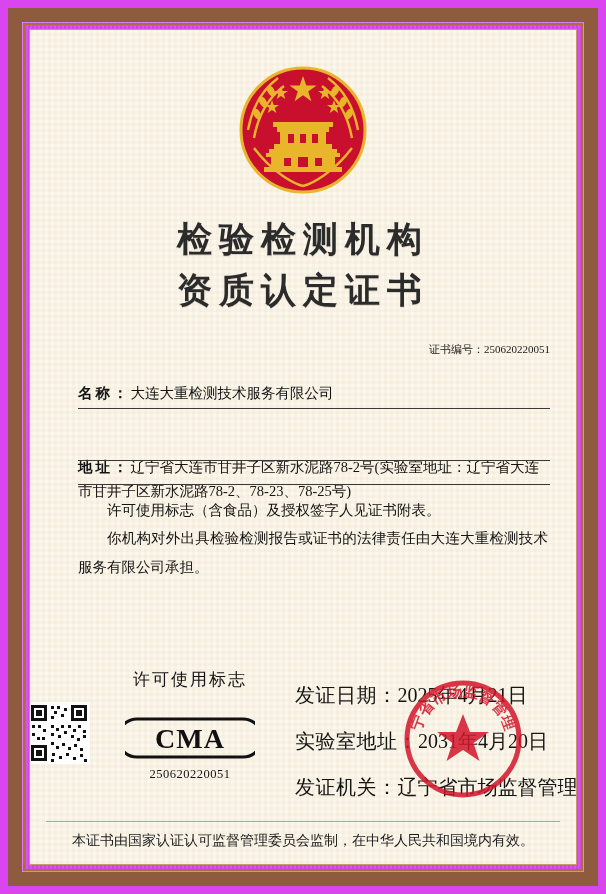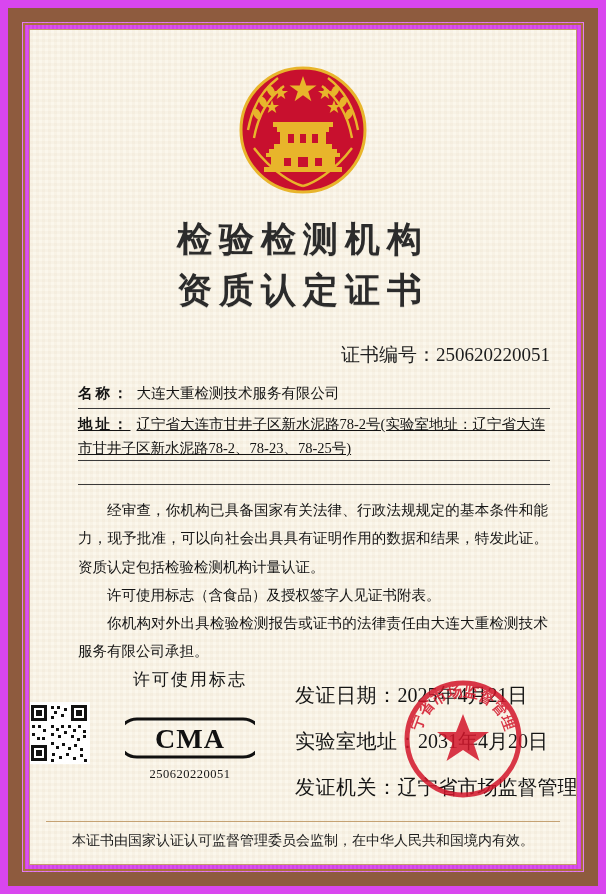--- a/index.html
+++ b/index.html
@@ -84,38 +84,37 @@
     font-weight: bold;
     line-height: 1.45;
     font-family: "Liberation Serif", "DejaVu Serif", serif;
     text-shadow: 0 1px 0 rgba(0,0,0,0.12);
   }
 
   .cert-no {
     position: absolute;
     top: 312px;
     right: 26px;
-    font-size: 19px;
+    font-size: 11px;
     color: #1c1c1c;
   }
 
   .field {
     position: absolute;
     left: 48px;
     right: 26px;
     font-size: 14.5px;
     color: #141414;
     line-height: 1.65;
   }
   .field-name { top: 352px; }
-  .field-addr { top: 383px; text-decoration: underline; }
+  .field-addr { top: 426px; }
   .field .label {
     font-weight: bold;
     letter-spacing: 3px;
-    margin-right: 6px;
   }
   .field .value {
     font-weight: normal;
   }
   .field-addr .value {
     display: inline;
   }
   .rule {
     position: absolute;
     left: 48px;
@@ -292,21 +291,20 @@
     </div>
     <div class="rule rule-name"></div>
 
     <div class="field field-addr">
       <span class="label">地址：</span><span class="value">辽宁省大连市甘井子区新水泥路78-2号(实验室地址：辽宁省大连市甘井子区新水泥路78-2、78-23、78-25号)</span>
     </div>
     <div class="rule rule-addr-1"></div>
     <div class="rule rule-addr-2"></div>
 
     <div class="body-text">
-      <p>经审查，你机构已具备国家有关法律、行政法规规定的基本条件和能力，现予批准，可以向社会出具具有证明作用的数据和结果，特发此证。资质认定包括检验检测机构计量认证。</p>
       <p>许可使用标志（含食品）及授权签字人见证书附表。</p>
       <p>你机构对外出具检验检测报告或证书的法律责任由大连大重检测技术服务有限公司承担。</p>
     </div>
 
     <div class="qr">
       <svg viewBox="0 0 62 62" width="62" height="62" aria-hidden="true">
         <rect width="62" height="62" fill="#ffffff"></rect>
         <g fill="#111111">
           <rect x="3" y="3" width="16" height="16"></rect>
             <rect x="6" y="6" width="10" height="10" fill="#ffffff"></rect>

